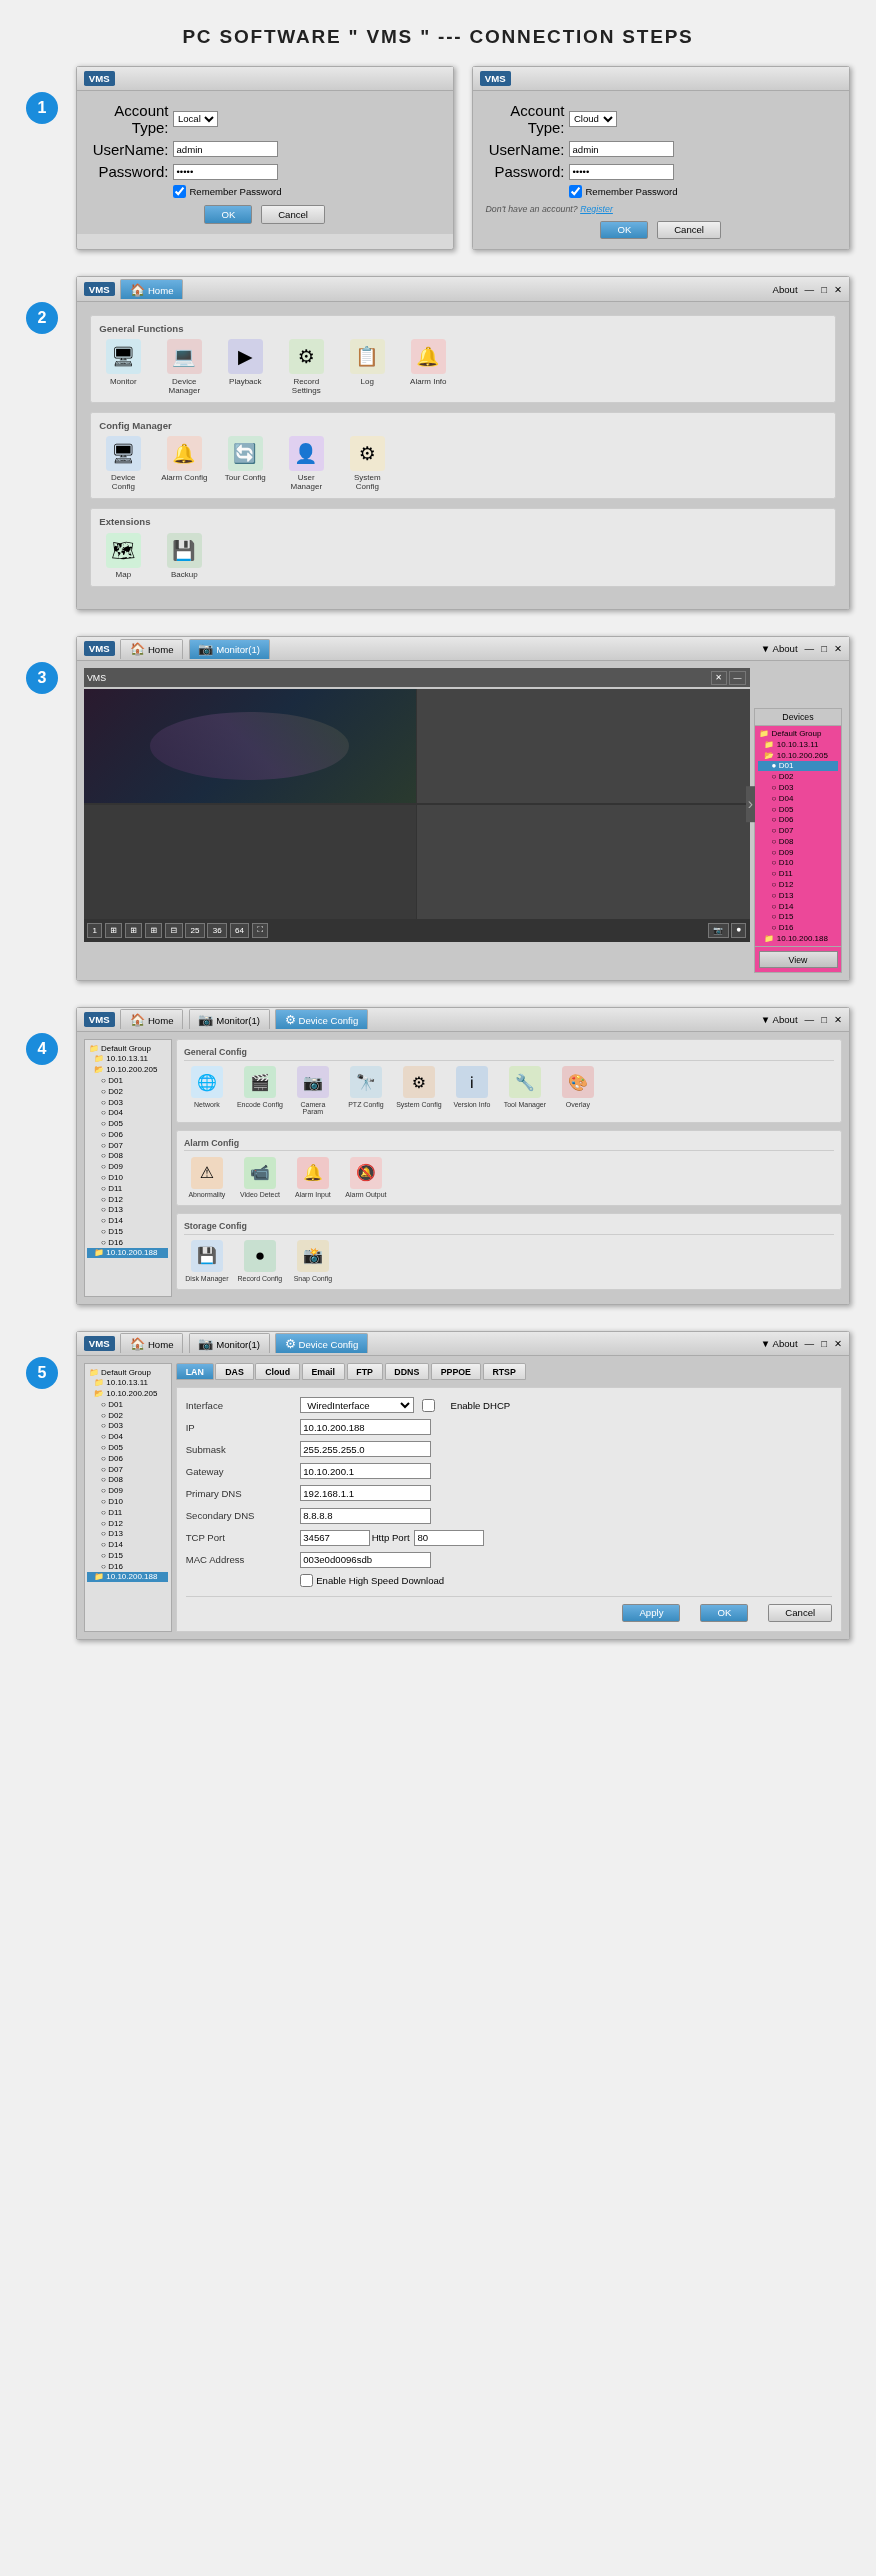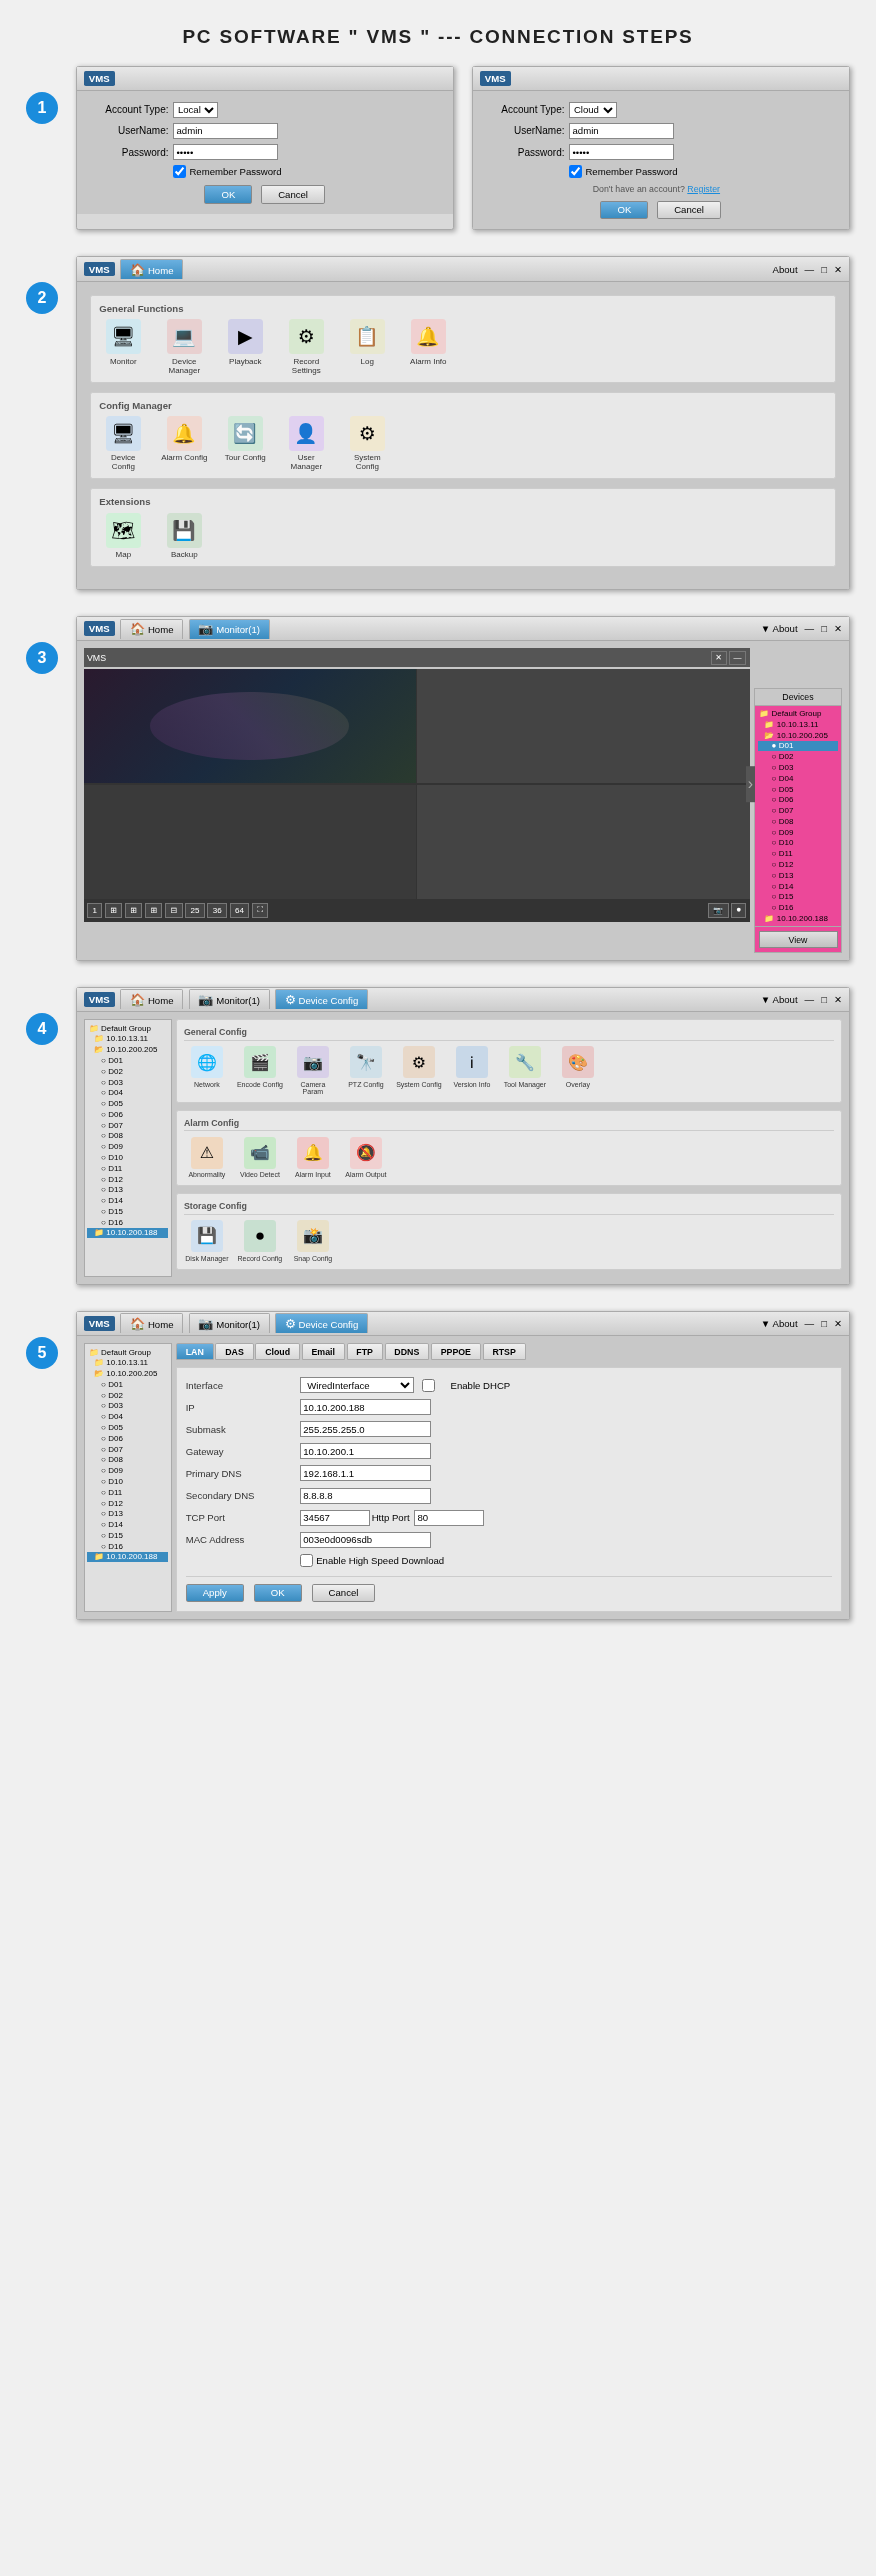--- a/index.html
+++ b/index.html
@@ -106,21 +106,21 @@
     .form-row {
       display: flex;
       align-items: center;
       margin-bottom: 5.3px;
       font-size: 9.6px;
     }
     .form-label {
       text-align: right;
       width: 79px;
       margin-right: 4.4px;
-      font-size: 10px;
+      font-size: 15px;
     }
     .form-input {
       border: 0.9px solid #888;
       background: white;
       height: 16px;
       width: 105px;
       font-size: 9.6px;
       padding: 0 2.6px;
     }
     .form-select {
@@ -360,21 +360,22 @@
     .net-small-input {
       border: 0.9px solid #888;
       background: white;
       height: 16px;
       width: 70px;
       font-size: 9.6px;
       padding: 0 2.6px;
     }
     .net-footer {
       display: flex;
-      gap: 10px;
+      justify-content: flex-end;
+      gap: 20px;
       margin-top: 8.8px;
       padding-top: 7px;
       border-top: 0.9px solid #ccc;
     }
     .small-device-tree {
       font-size: 8px;
       padding: 2.6px;
     }
     .indent1 { padding-left: 7px; }
     .indent2 { padding-left: 14px; }
@@ -415,23 +416,24 @@
     .vms-full { width: 100%; }
 
     .register-link {
       color: #1a8cdc;
       font-size: 8.8px;
       text-decoration: underline;
     }
     .dont-have {
       font-size: 8.8px;
       color: #555;
-      text-align: center;
+      text-align: left;
       padding-right: 8.8px;
       margin-bottom: 3.5px;
+      font-style: italic;
     }
   </style>
 </head>
 <body>
 
 <h1 class="page-title">PC SOFTWARE " VMS " --- CONNECTION STEPS</h1>
 
 <div class="section">
   <div class="step-num">1</div>
   <div class="section-content">

